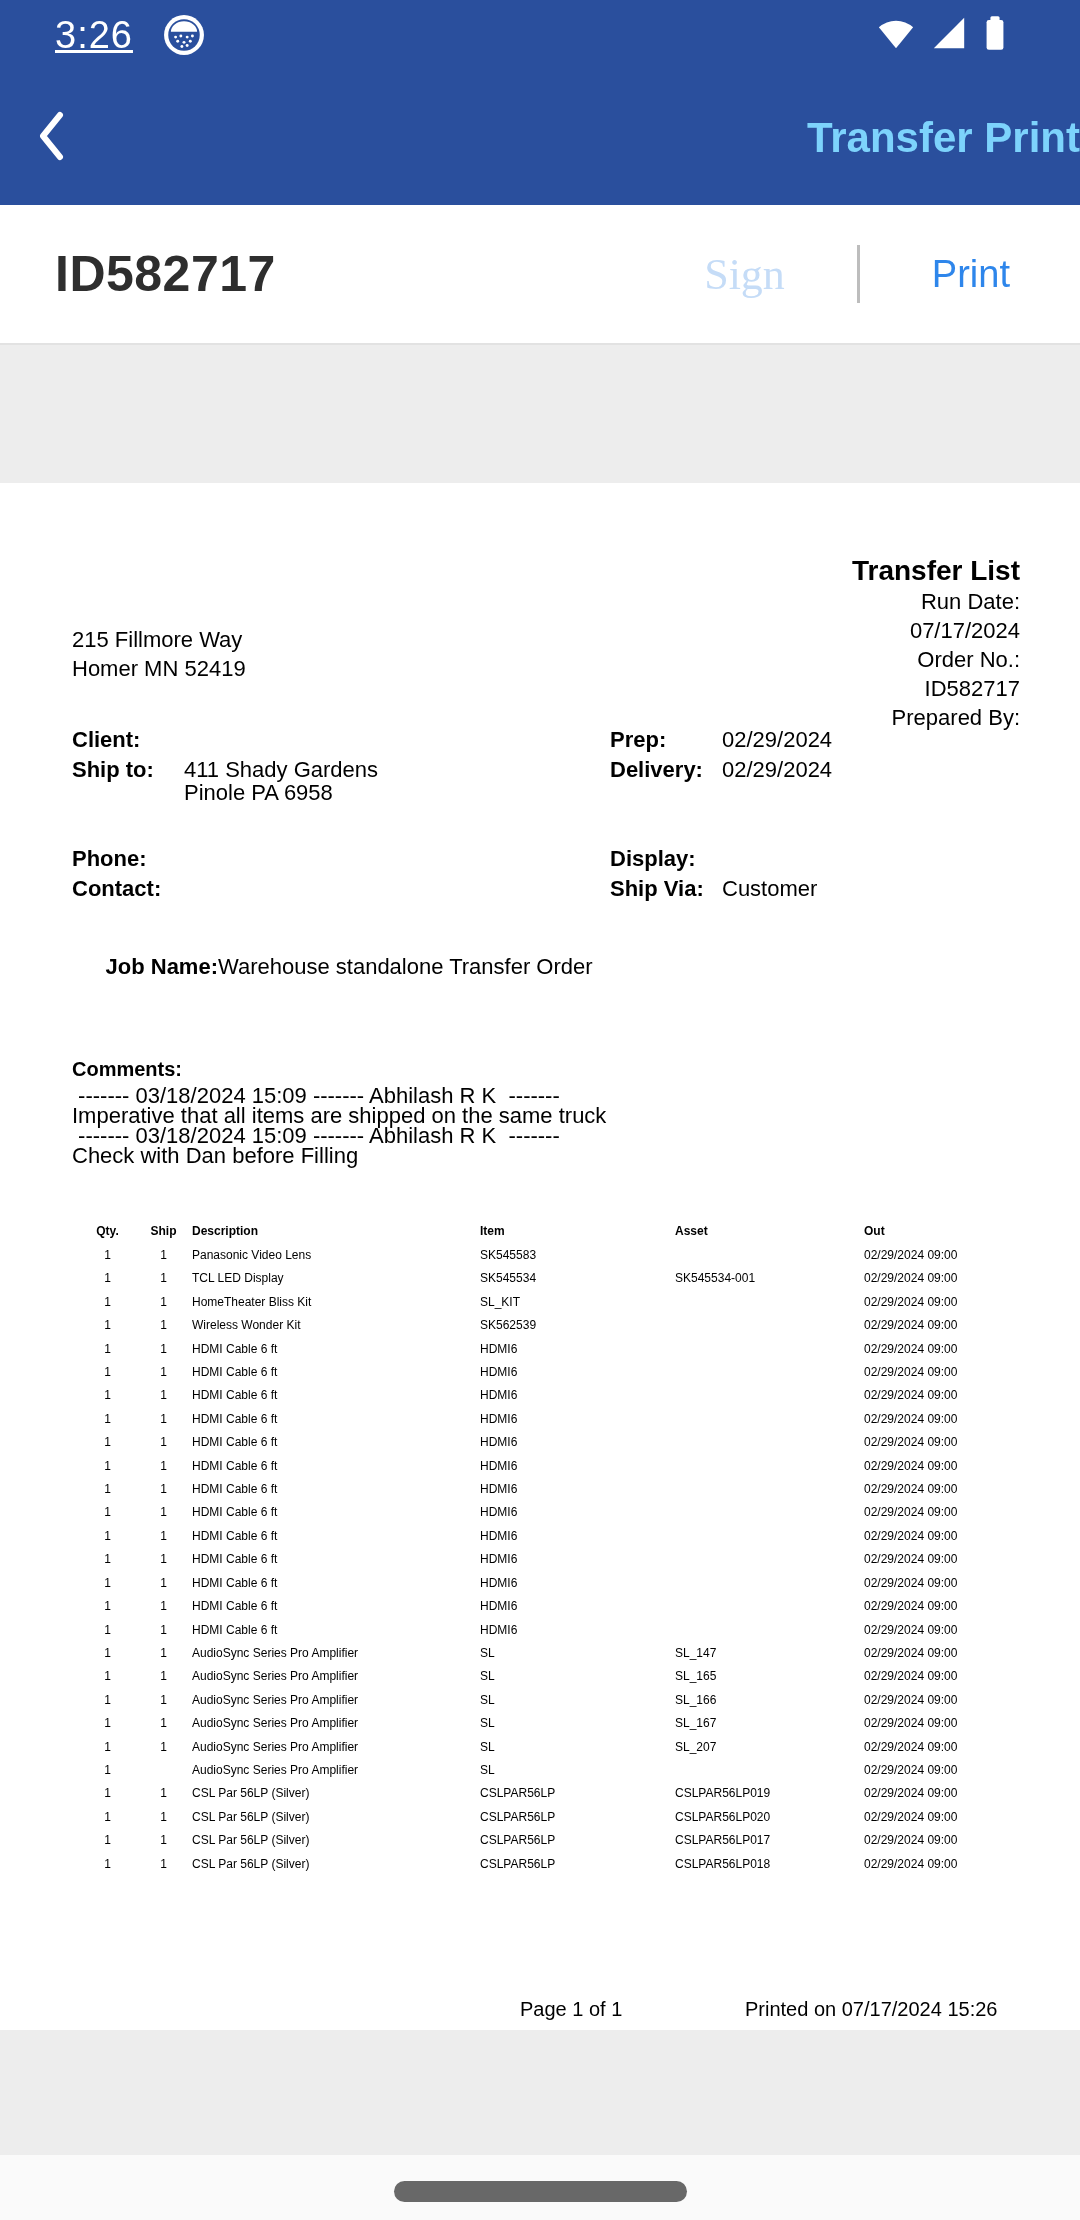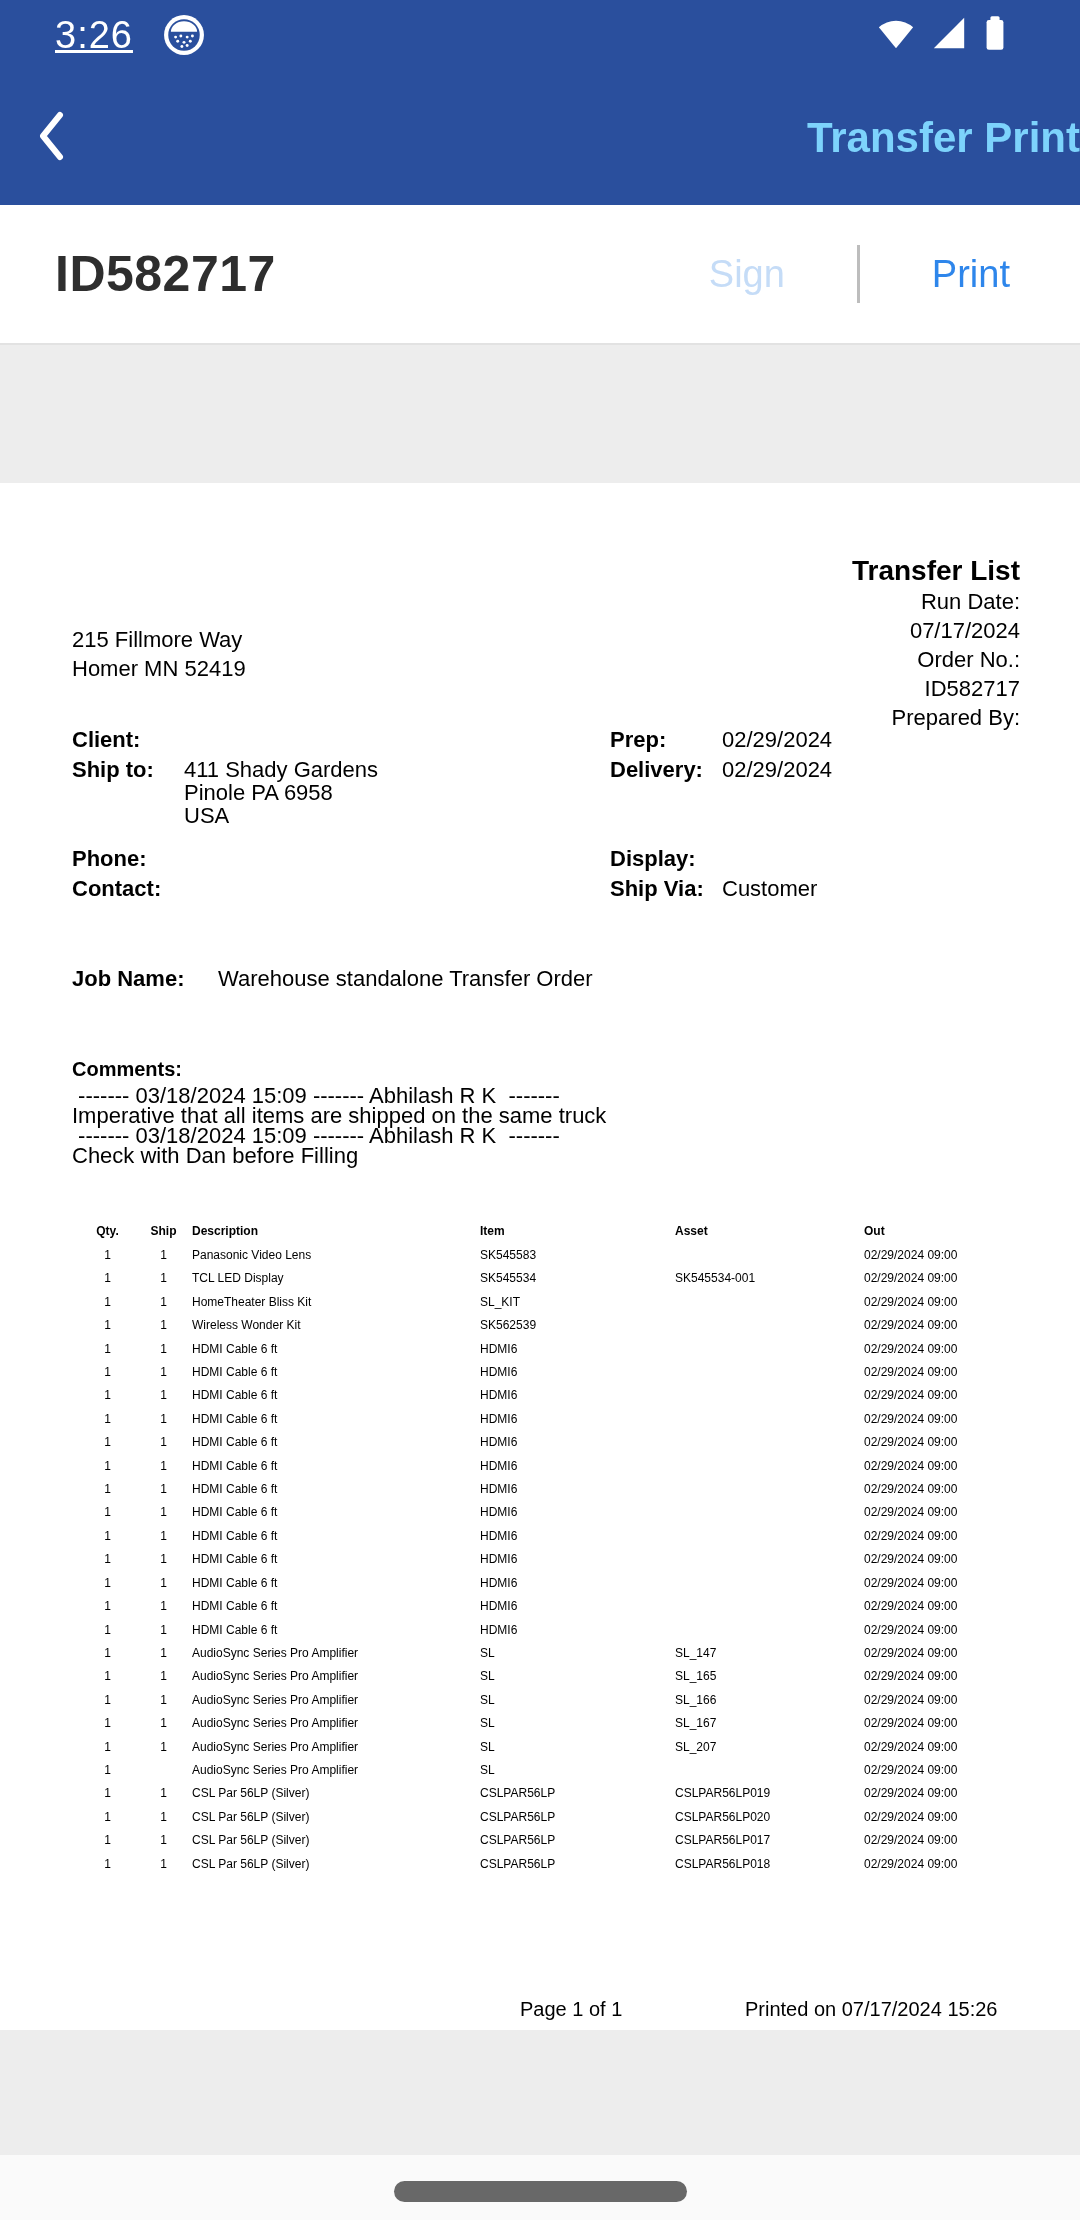--- a/index.html
+++ b/index.html
@@ -19,21 +19,21 @@
   .sb-right{margin-left:auto;display:flex;align-items:center;gap:14px;}
   
   .app-bar{height:135px;background:#2A4F9D;display:flex;align-items:center;position:relative;}
   .back-btn{position:absolute;left:38px;top:0;height:135px;width:70px;
     display:flex;align-items:center;justify-content:flex-start;cursor:pointer;background:none;border:none;padding:0;}
   .app-title{width:100%;text-align:right;color:#7dd3fc;font-size:42px;font-weight:700;}
   
   .toolbar{height:138px;background:#fff;display:flex;align-items:center;
     padding:0 70px 0 55px;box-sizing:border-box;}
   .order-id{font-size:50px;font-weight:700;color:#2e2e2e;letter-spacing:0.5px;}
-  .sign-btn{margin-left:auto;font-size:38px;color:#C5DCF7;background:none;border:none;padding:0;font-family:Liberation Sans, sans-serif;}
+  .sign-btn{margin-left:auto;font-size:44px;color:#C5DCF7;background:none;border:none;padding:0;font-family:Liberation Serif, serif;}
   .tb-divider{width:3px;height:58px;background:#BDBDBD;margin:0 72px;}
   .print-btn{font-size:38px;color:#2E86EB;background:none;border:none;padding:0;cursor:pointer;font-family:inherit;text-align:center;}
   
   .band-top{height:140px;background:#EDEDED;border-top:2px solid #E2E2E2;box-sizing:border-box;}
   .band-bottom{height:125px;background:#EDEDED;}
   .bottom-bar{height:65px;background:#FAFAFA;position:relative;}
   .home-pill{position:absolute;left:394px;top:26px;width:293px;height:21px;
     background:#686868;border-radius:11px;cursor:pointer;}
   
   .page{position:relative;height:1547px;background:#fff;color:#000;font-size:22px;}
@@ -45,21 +45,21 @@
   .meta-value{width:230px;text-align:right;}
   .pair-block{position:absolute;left:72px;right:60px;display:flex;}
   .blk-client{top:245px;}
   .blk-contact{top:364px;}
   .col-left{width:538px;}
   .col-right{flex:1;}
   .pair-row{display:flex;line-height:23px;margin-bottom:7px;}
   .pair-label{font-weight:700;width:112px;flex:none;}
   .pair-value{flex:1;}
   .multiline div{line-height:23px;}
-  .blk-job{position:absolute;top:484px;left:72px;display:flex;line-height:24px;}
+  .blk-job{position:absolute;top:472px;left:72px;display:flex;line-height:24px;text-align:right;}
   .job-label{font-weight:700;width:146px;flex:none;}
   .blk-comments{position:absolute;top:575px;left:72px;right:60px;}
   .comments-label{font-size:20px;font-weight:700;line-height:22px;margin-bottom:6px;}
   .comment-line{font-size:22px;line-height:20px;white-space:pre;}
   
   .items-table{position:absolute;top:735px;left:80px;right:60px;font-size:12px;}
   .trow{display:grid;grid-template-columns:55px 57px 288px 195px 189px 1fr;line-height:23.4px;}
   .thead{font-weight:700;line-height:26px;}
   .tcell{overflow:hidden;white-space:nowrap;}
   .c0,.c1{text-align:center;}
@@ -159,21 +159,20 @@
       <div class="col-left">
         <div class="pair-row">
           <span class="pair-label">Client:</span>
           <span class="pair-value"></span>
         </div>
         <div class="pair-row">
           <span class="pair-label">Ship to:</span>
           <span class="pair-value multiline">
             <div>411 Shady Gardens</div>
             <div>Pinole PA 6958</div>
-            <div>USA</div>
           </span>
         </div>
       </div>
       <div class="col-right">
         <div class="pair-row">
           <span class="pair-label">Prep:</span>
           <span class="pair-value">02/29/2024</span>
         </div>
         <div class="pair-row">
           <span class="pair-label">Delivery:</span>

